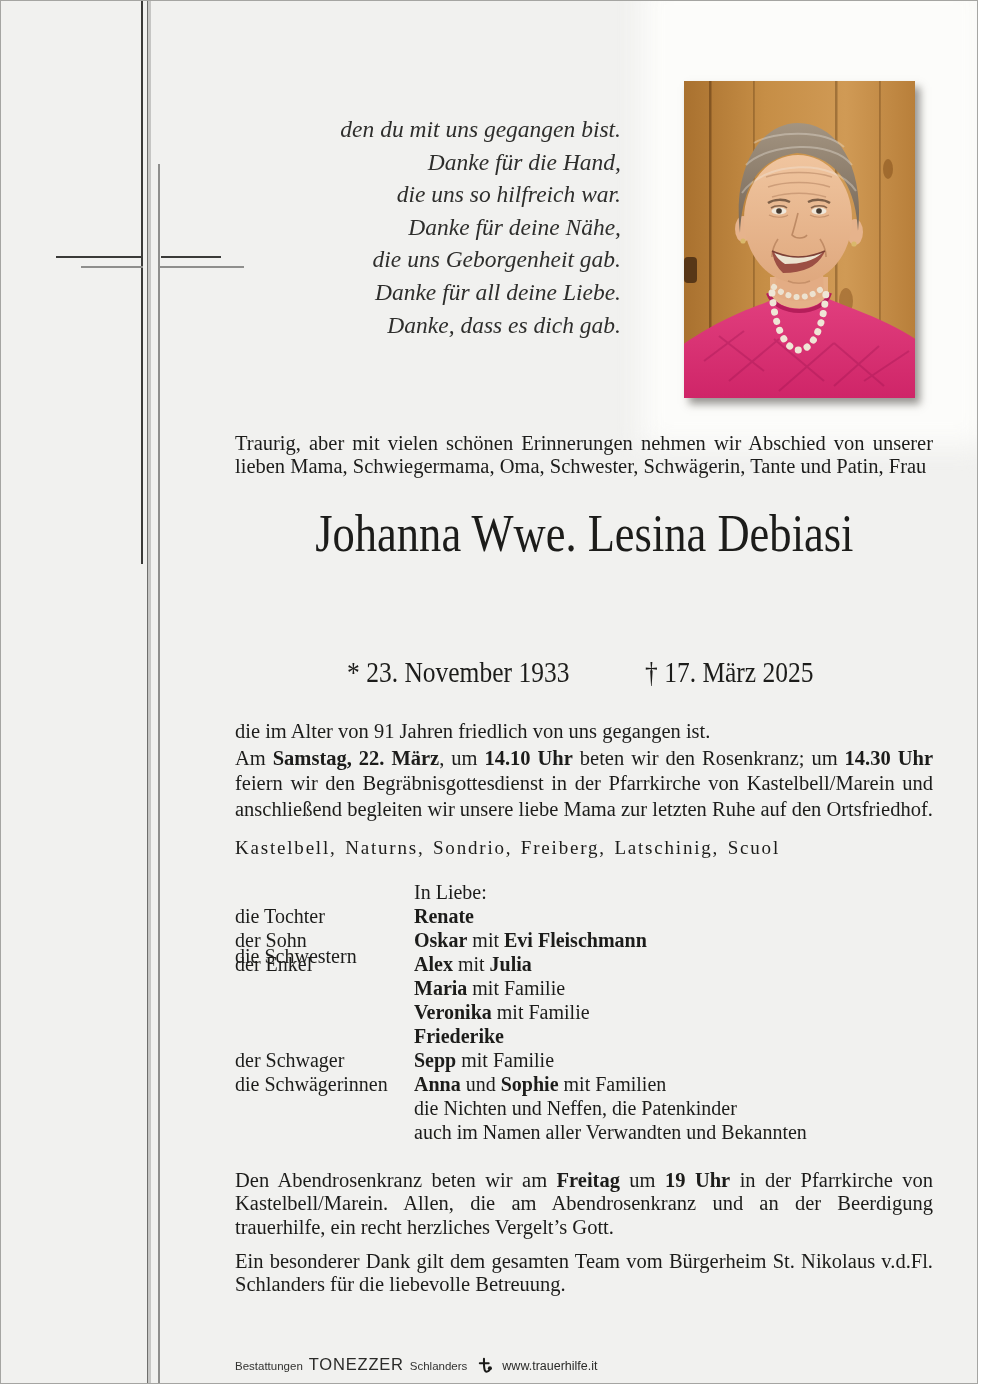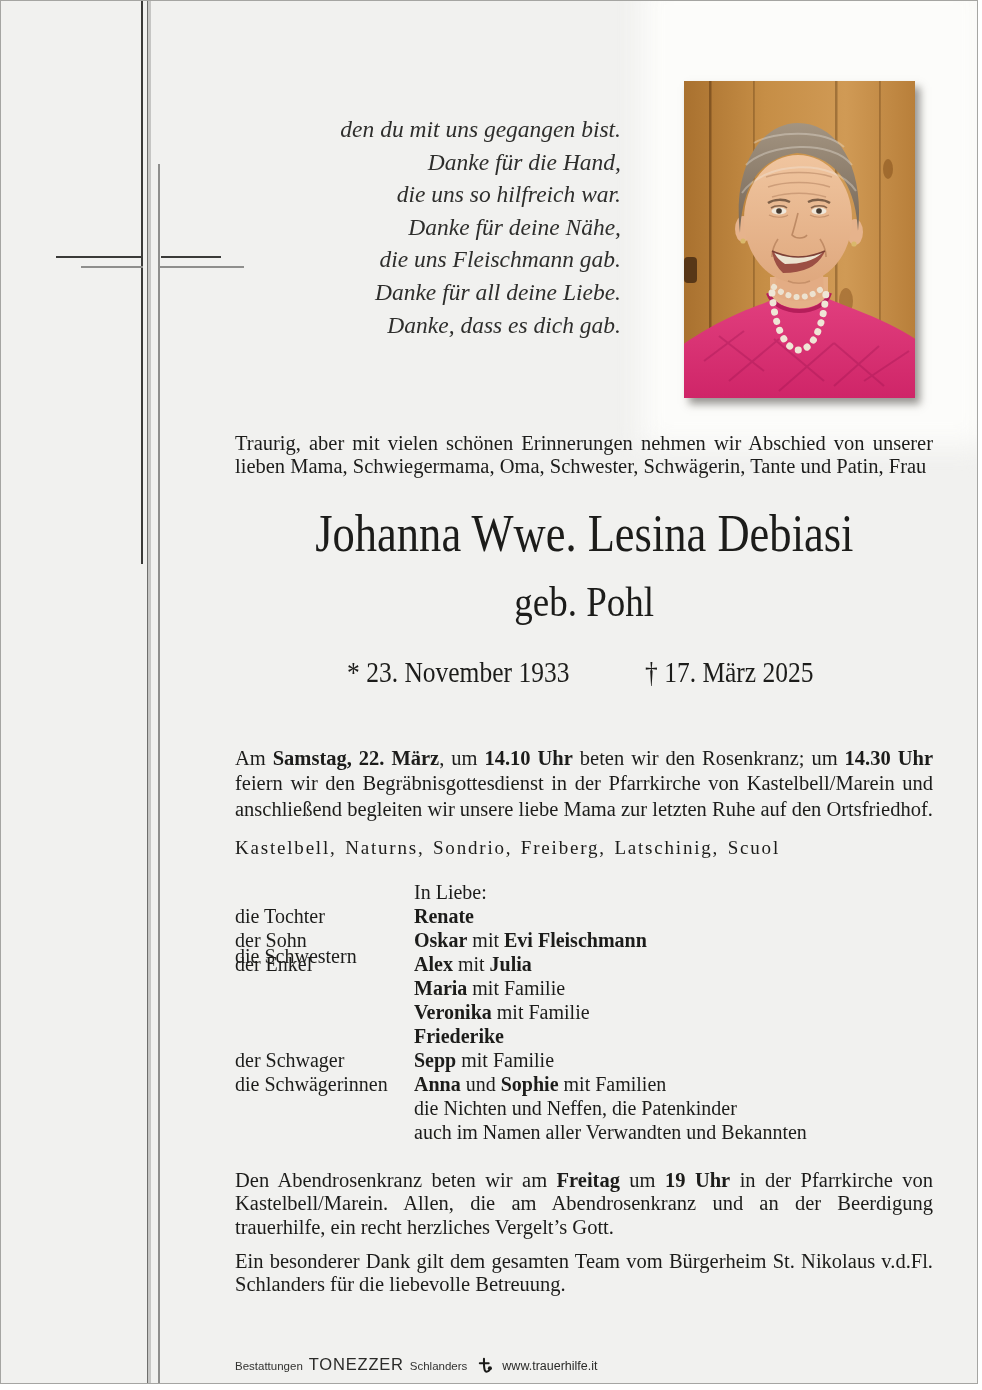--- a/index.html
+++ b/index.html
@@ -159,41 +159,39 @@
       <path d="M90,206 Q115,226 140,206" fill="none" stroke="#ece2d0" stroke-width="6" stroke-linecap="round" stroke-dasharray="0.1 8.2"></path>
       <path d="M88,212 C94,288 136,288 142,212" fill="none" stroke="#efe6d6" stroke-width="7" stroke-linecap="round" stroke-dasharray="0.1 9.4"></path>
     </svg>
   </div>
 
   <div class="poem">
     <div>den du mit uns gegangen bist.</div>
     <div>Danke für die Hand,</div>
     <div>die uns so hilfreich war.</div>
     <div>Danke für deine Nähe,</div>
-    <div>die uns Fleischmann gab.</div>
+    <div>die uns Geborgenheit gab.</div>
     <div>Danke für all deine Liebe.</div>
     <div>Danke, dass es dich gab.</div>
   </div>
 
   <div class="intro">Traurig, aber mit vielen schönen Erinnerungen nehmen wir Abschied von unserer lieben Mama, Schwiegermama, Oma, Schwester, Schwägerin, Tante und Patin, Frau</div>
 
   <div class="name">
     <span class="cond">Johanna Wwe. Lesina Debiasi</span>
   </div>
-  <div class="maiden">
-    <span class="cond">geb. Pohl</span>
-  </div>
 
   <div class="birth">
     <span class="cond">* 23. November 1933</span>
   </div>
   <div class="death">
     <span class="cond">† 17. März 2025</span>
   </div>
 
+  <div class="ageline">die im Alter von 91 Jahren friedlich von uns gegangen ist.</div>
   <div class="funeral"><span>Am </span><span class="b">Samstag, 22. März</span><span>, um </span><span class="b">14.10 Uhr</span><span> beten wir den Rosenkranz; um </span><span class="b">14.30 Uhr</span><span> feiern wir den Begräbnisgottesdienst in der Pfarrkirche von Kastelbell/Marein und anschließend begleiten wir unsere liebe Mama zur letzten Ruhe auf den Ortsfriedhof.</span></div>
   <div class="places">Kastelbell,  Naturns,  Sondrio,  Freiberg,  Latschinig,  Scuol</div>
   <div class="inliebe">In Liebe:</div>
 
   <div>
     <div class="famlabel" style="top:904px">die Tochter</div>
     <div class="famvalue" style="top:904px"><span class="b">Renate</span></div>
     <div class="famlabel" style="top:928px">der Sohn</div>
     <div class="famvalue" style="top:928px"><span class="b">Oskar</span><span> mit </span><span class="b">Evi Fleischmann</span></div>
     <div class="famlabel" style="top:952px">der Enkel</div>

